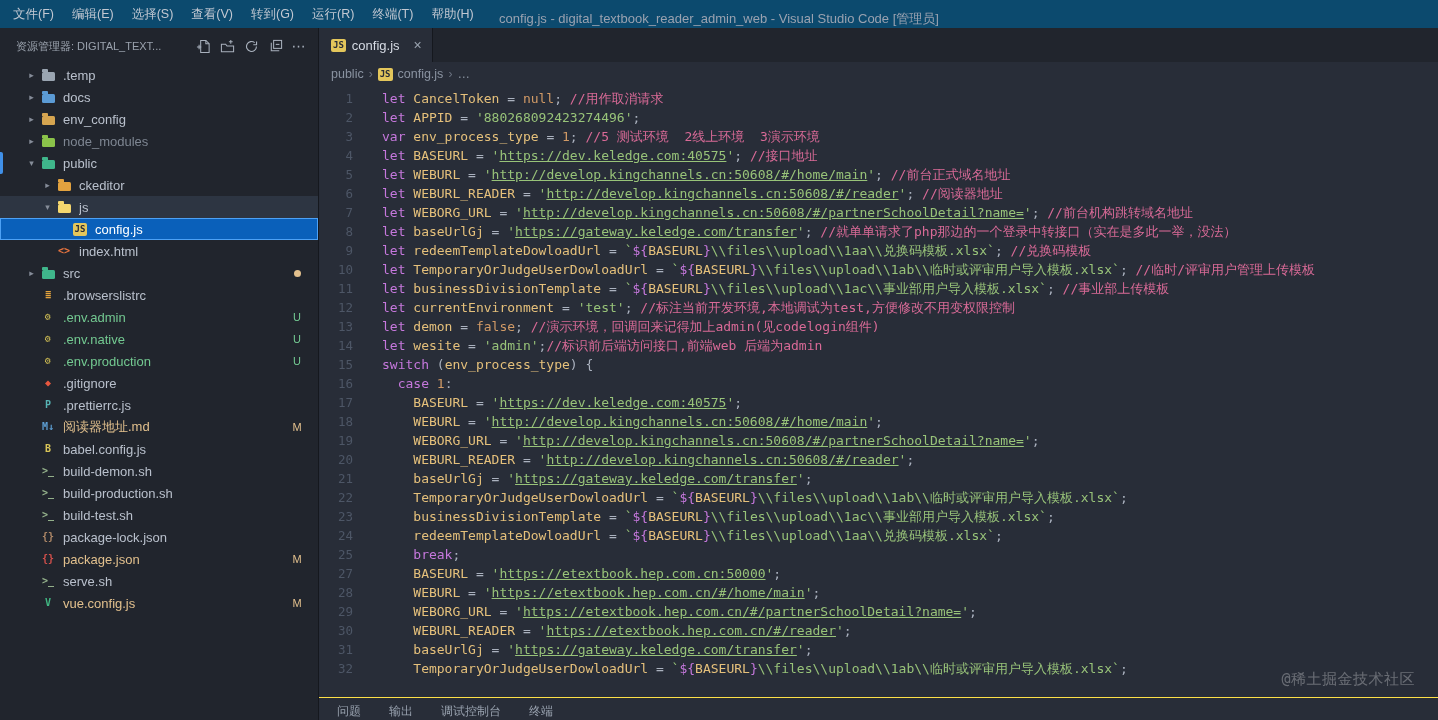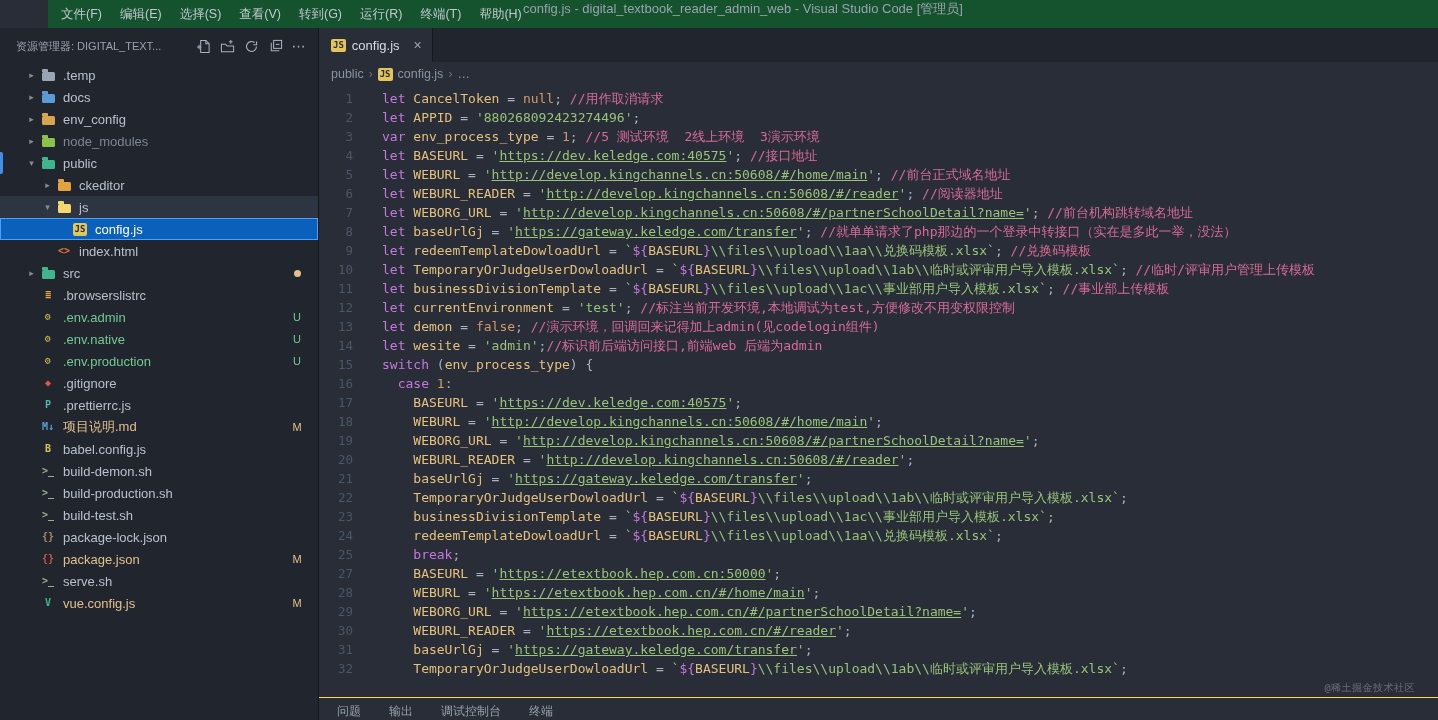--- a/index.html
+++ b/index.html
@@ -1,18 +1,18 @@
 <!DOCTYPE html>
 <html><head>
 <meta charset="utf-8">
 <style>
   html,body{margin:0;padding:0;width:1438px;height:720px;overflow:hidden;background:#282d38;
     font-family:"Liberation Sans",sans-serif;-webkit-font-smoothing:antialiased;}
   
-  .titlebar{height:28px;background:#14532d;display:flex;align-items:flex-start;position:relative;margin-left:48px;}
+  .titlebar{height:28px;background:#0c4a6e;display:flex;align-items:flex-end;position:relative;}
   .menu{display:flex;padding-left:4px;}
   .menu-item{padding:0 9px;font-size:12.5px;color:#c2c8d2;line-height:28px;white-space:nowrap;cursor:default;}
   .win-title{position:absolute;left:50%;transform:translateX(-50%);font-size:13px;color:#9aa2b0;white-space:nowrap;}
   
   .main{display:flex;height:692px;}
   .sidebar{width:318px;flex:none;background:#21252d;border-right:1px solid #15181e;position:relative;overflow:hidden;}
   .sb-head{height:36px;display:flex;align-items:center;padding:0 8px 0 16px;}
   .sb-title{font-size:11px;color:#9aa2ad;flex:1;white-space:nowrap;overflow:hidden;}
   .sb-actions{display:flex;gap:2px;align-items:center;}
   .sb-act{width:22px;height:22px;display:flex;align-items:center;justify-content:center;border-radius:4px;color:#a9b1bd;cursor:pointer;}
@@ -55,21 +55,21 @@
   .tk-kw{color:#c678dd;}
   .tk-vr{color:#e5c07b;}
   .tk-op{color:#abb2bf;}
   .tk-nu,.tk-li{color:#d19a66;}
   .tk-st{color:#98c379;}
   .tk-sl{color:#98c379;text-decoration:underline;}
   .tk-tx{color:#c678dd;}
   .tk-tv{color:#e5c07b;}
   .tk-pu{color:#abb2bf;}
   .tk-cm{color:#d96a97;}
-  .watermark{position:absolute;right:23px;bottom:2px;font-size:10px;color:rgba(255,255,255,0.30);letter-spacing:.5px;}
+  .watermark{position:absolute;right:23px;bottom:8px;font-size:15px;color:rgba(255,255,255,0.30);letter-spacing:.5px;}
   .panel{height:22px;flex:none;border-top:1px solid #fde047;background:#282d38;display:flex;gap:28px;padding-left:18px;}
   .panel-tab{font-size:12px;color:#98a1ae;padding-top:5px;cursor:pointer;white-space:nowrap;}
 </style>
 </head>
 <body>
 
 <div class="titlebar">
   <div class="menu">
       <span class="menu-item">文件(F)</span>
       <span class="menu-item">编辑(E)</span>
@@ -249,21 +249,21 @@
             <span class="file-glyph" style="color: rgb(86, 179, 180);">P</span>
           </span>
           <span class="label">.prettierrc.js</span>
         </div>
         <div class="row">
           <span style="width: 0px; flex: 0 0 auto;"></span>
           <span class="chev"></span>
           <span class="icon-cell">
             <span class="file-glyph" style="color: rgb(93, 159, 212);">M↓</span>
           </span>
-          <span class="label modified">项目说明.md</span>
+          <span class="label modified">阅读器地址.md</span>
           <span class="badge m">M</span>
         </div>
         <div class="row">
           <span style="width: 0px; flex: 0 0 auto;"></span>
           <span class="chev"></span>
           <span class="icon-cell">
             <span class="file-glyph" style="color: rgb(217, 197, 88);">B</span>
           </span>
           <span class="label">babel.config.js</span>
         </div>

